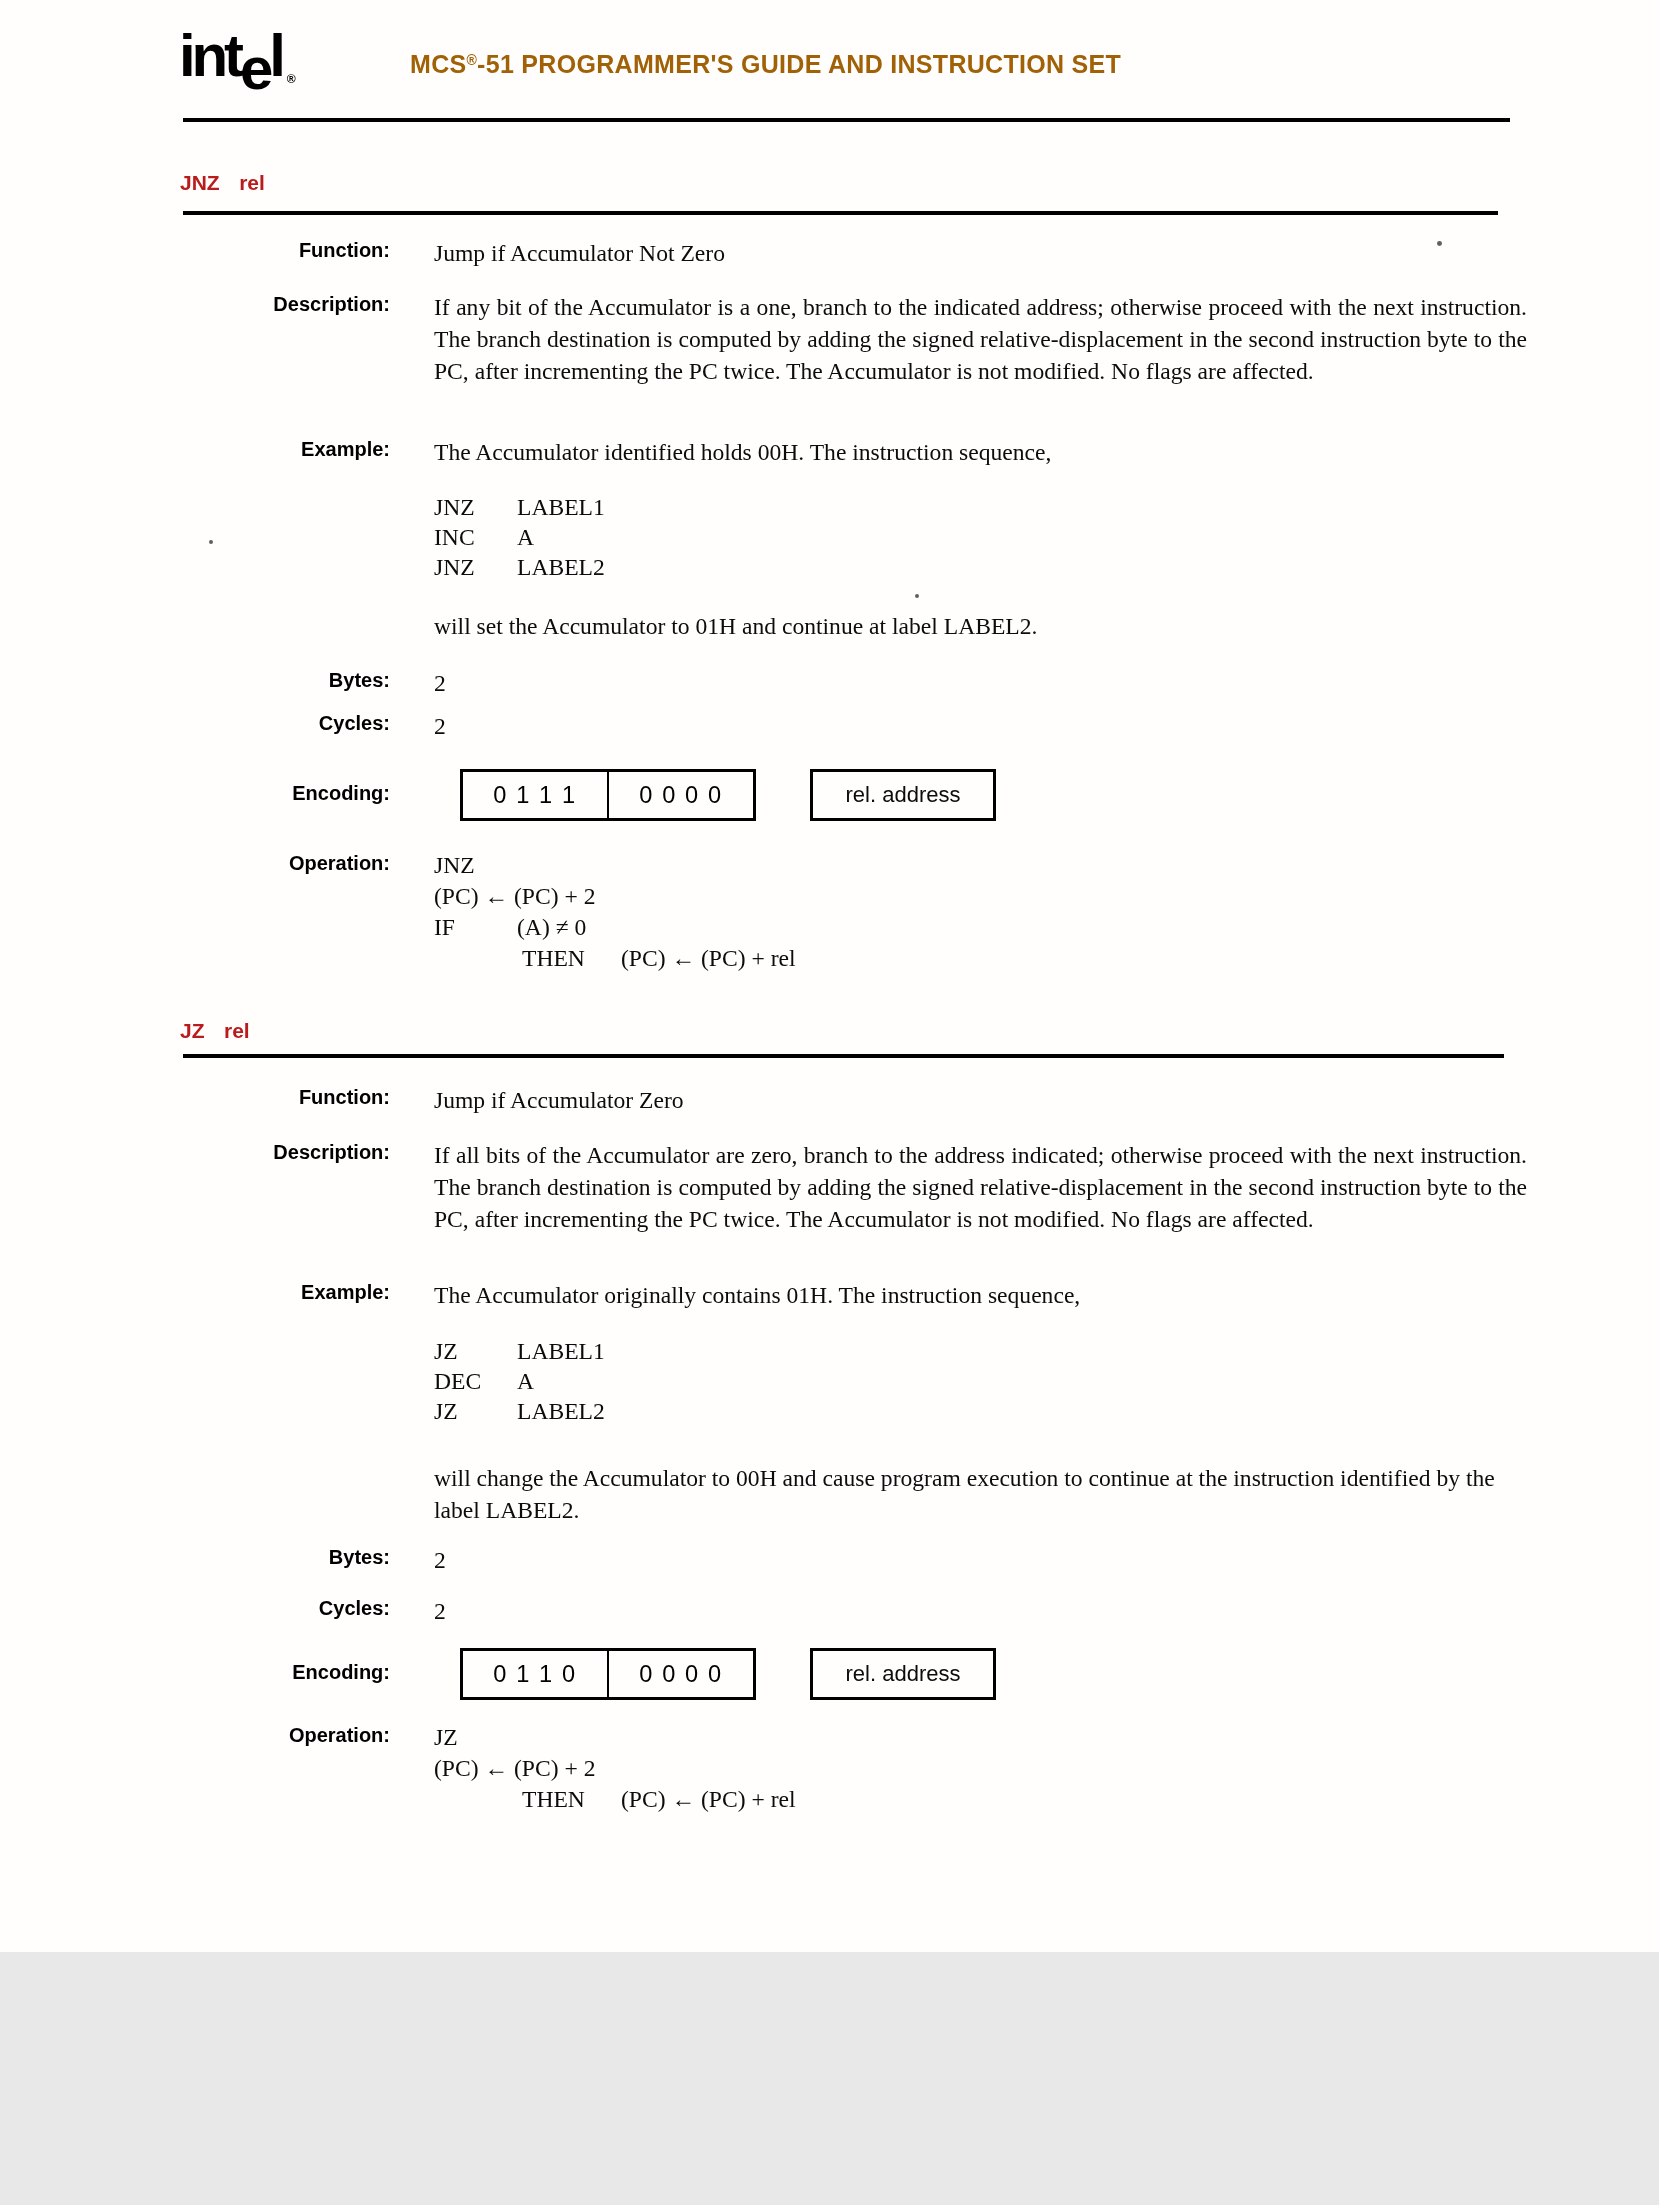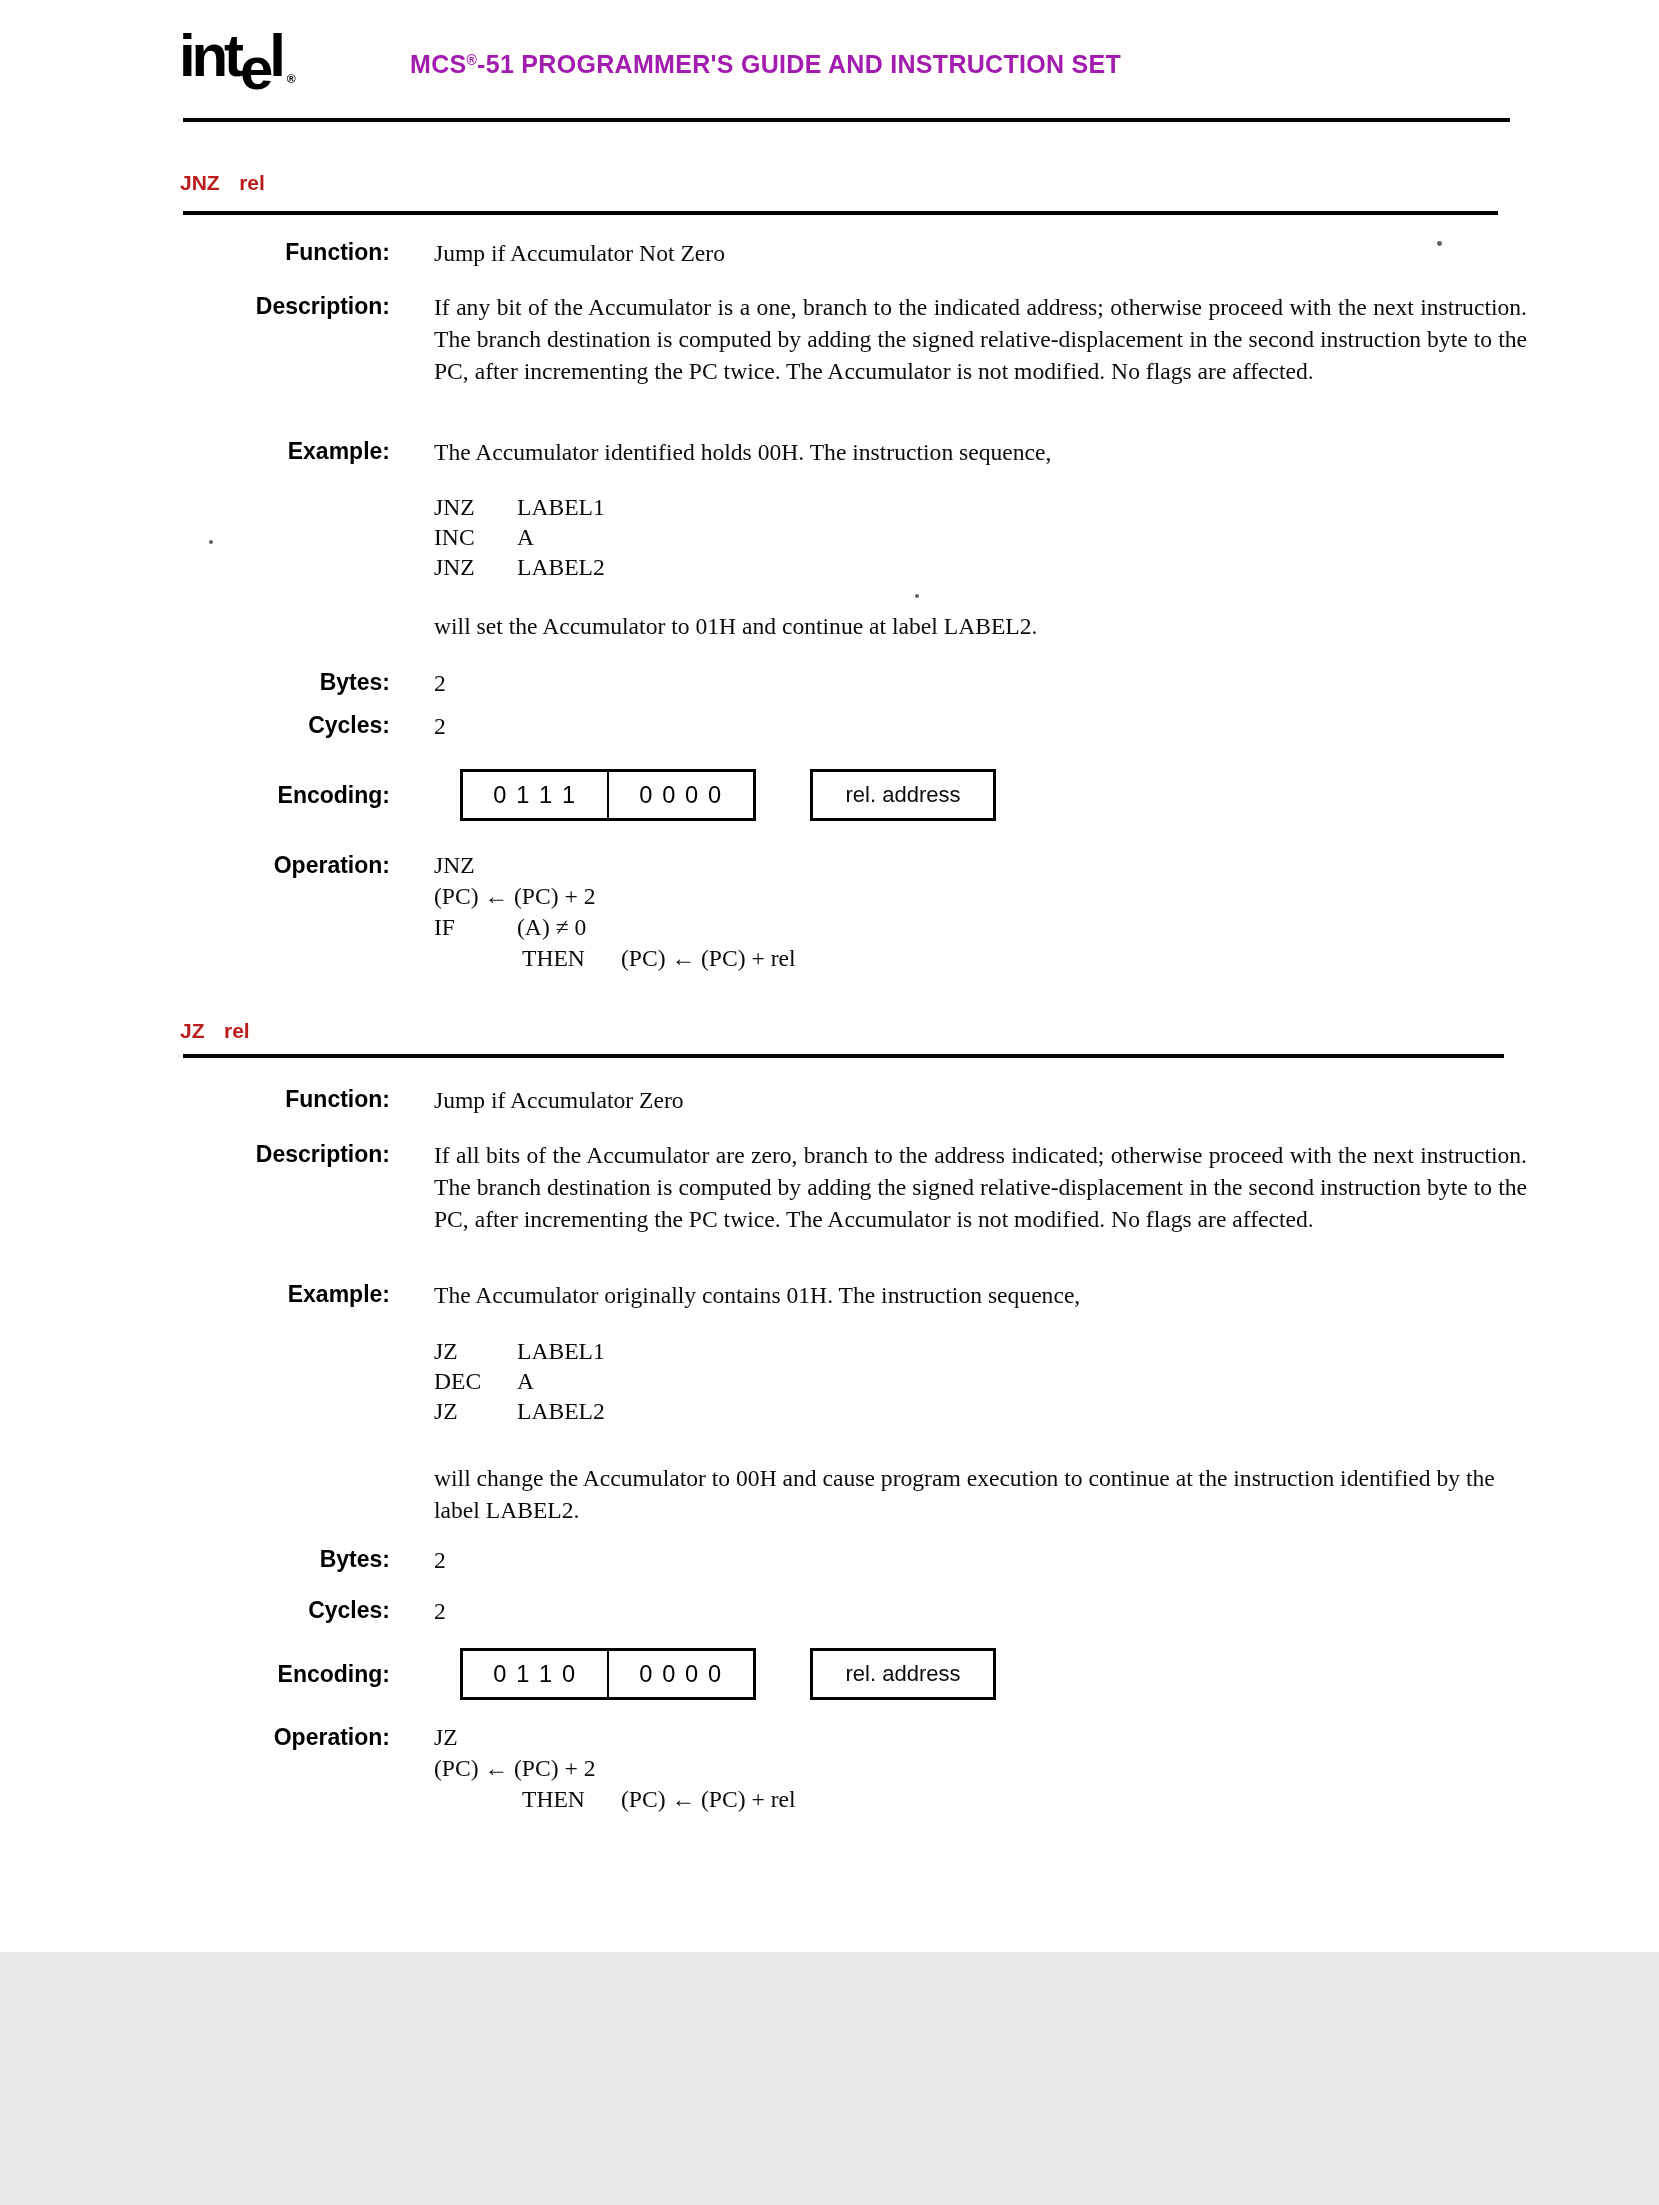--- a/index.html
+++ b/index.html
@@ -20,42 +20,42 @@
     color:#000;
   }
   .logo .e-drop{position:relative;top:13px;}
   .logo .logo-reg{
     font-size:12.2px;letter-spacing:0;position:relative;top:6.5px;left:4.9px;
   }
   .doc-title{
     position:absolute;left:410px;top:50px;
     font-family:"Liberation Sans", sans-serif;
     font-weight:bold;font-size:25px;letter-spacing:0.3px;
-    white-space:nowrap;color:#a21caf;
+    white-space:nowrap;color:#a16207;
   }
   .doc-title .title-reg{font-size:14px;vertical-align:8.1px;}
   
   .rule{position:absolute;left:183px;height:4.1px;background:#000;}
   .rule-header{top:118px;width:1327px;}
   .rule-jnz{top:211px;width:1315px;}
   .rule-jz{top:1054px;width:1321px;}
   
   .sec-heading{
     position:absolute;left:180px;
     font-family:"Liberation Sans", sans-serif;
     font-weight:bold;font-size:21px;color:#b91c1c;
     white-space:nowrap;
   }
   .sec-heading .operand{margin-left:19.5px;}
   
   .row{position:absolute;left:0;width:1569px;display:flex;align-items:flex-start;}
   .label{
     width:390px;text-align:right;flex:0 0 390px;
     font-family:"Liberation Sans", sans-serif;
-    font-weight:bold;font-size:23px;color:#000;
+    font-weight:bold;font-size:20px;color:#000;
     padding-top:1.6px;
   }
   .content{margin-left:44px;width:1093px;font-size:23.6px;line-height:32px;}
   .content.single{white-space:nowrap;width:auto;}
   .justify{text-align:justify;}
   .block{position:absolute;left:434px;font-size:23.6px;line-height:32px;}
   .outro{width:1093px;}
   
   .code-line{line-height:30px;white-space:nowrap;}
   .code-mn{display:inline-block;min-width:83px;}

